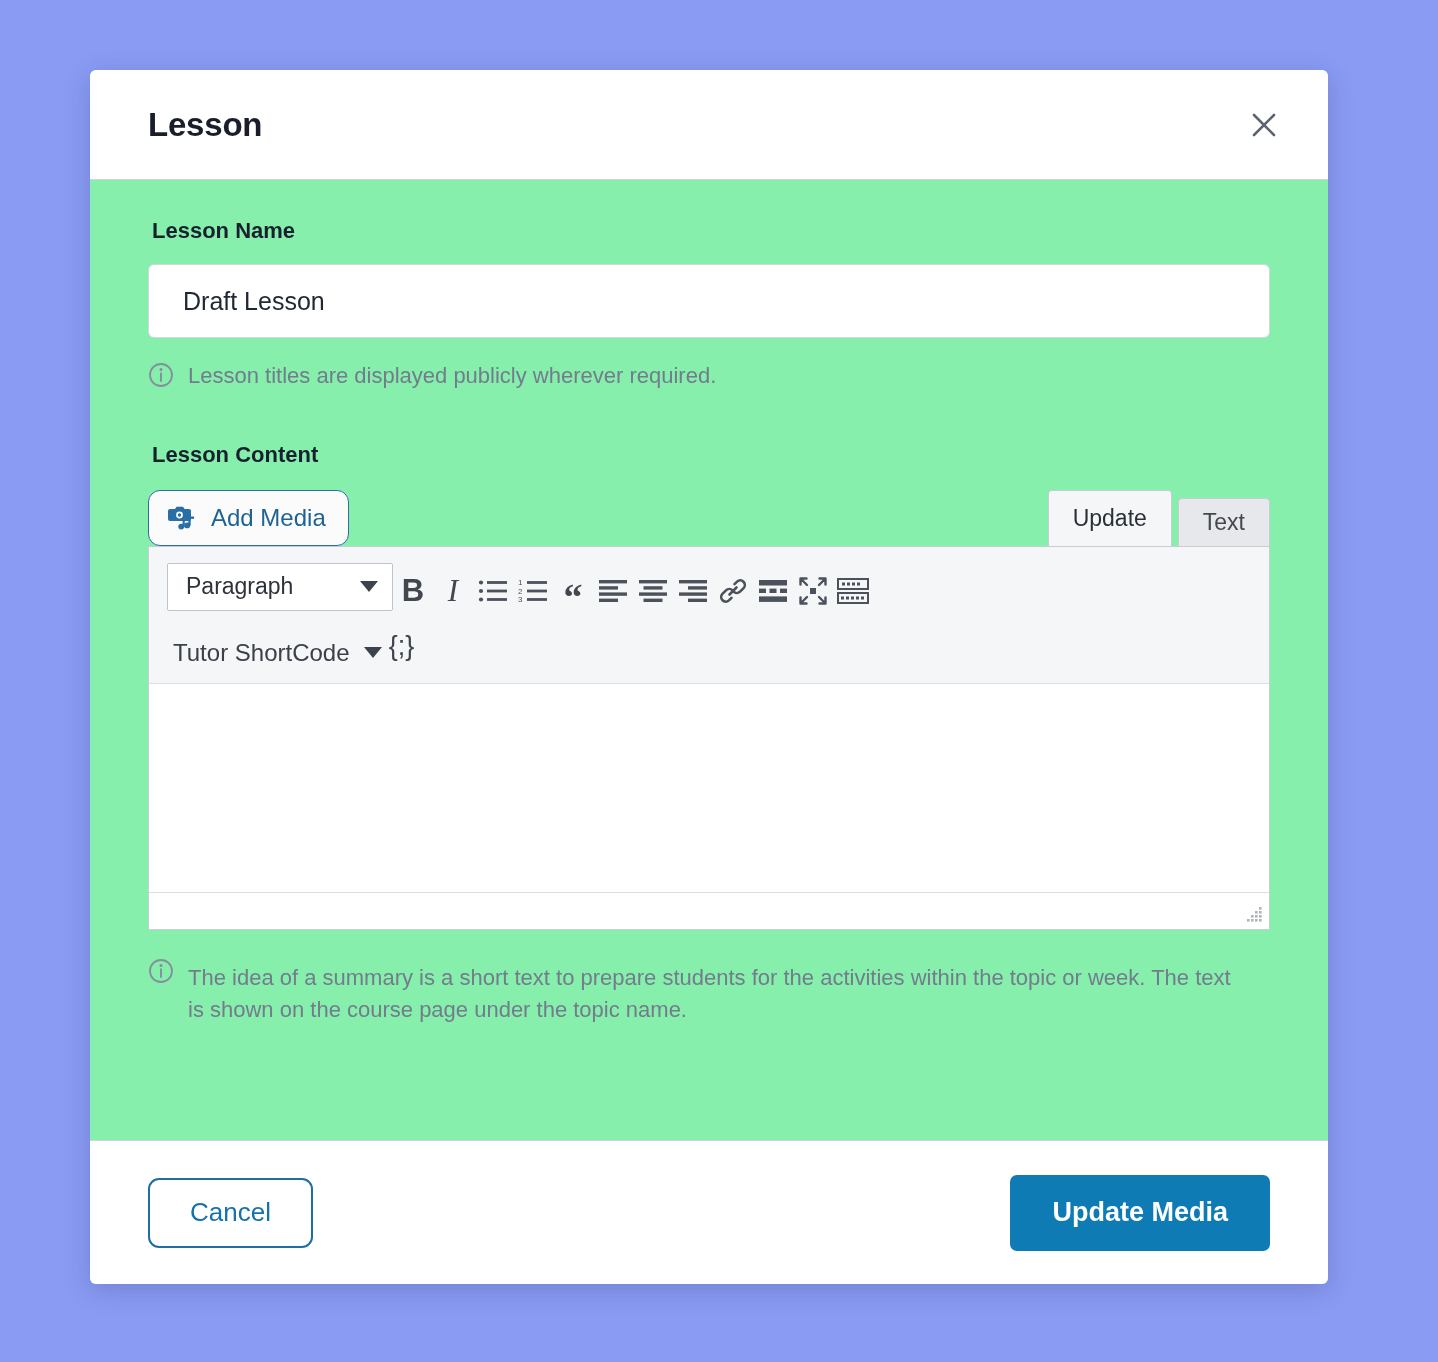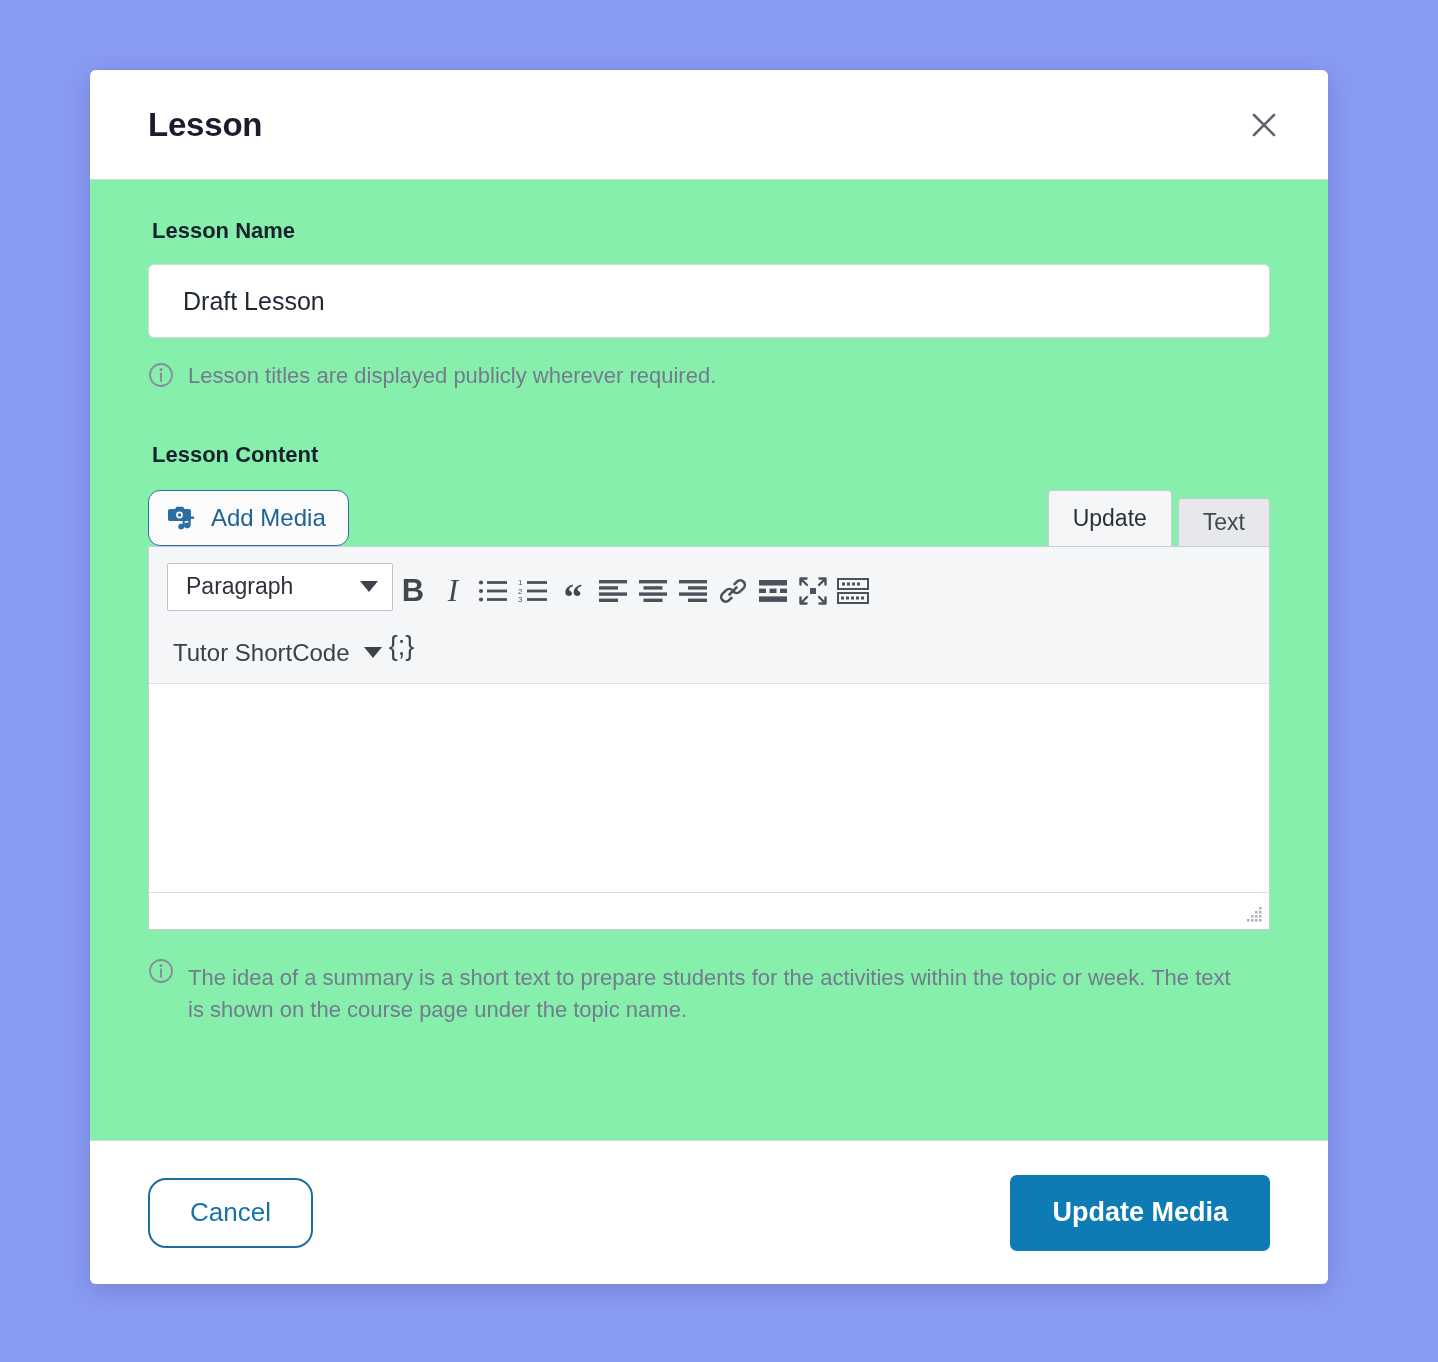--- a/index.html
+++ b/index.html
@@ -265,21 +265,21 @@
     align-items: center;
     justify-content: space-between;
     padding: 0 58px;
     box-sizing: border-box;
   }
   .btn-cancel {
     height: 70px;
     padding: 0 40px;
     background: #ffffff;
     border: 2px solid #1f6ea0;
-    border-radius: 18px;
+    border-radius: 11px;
     color: #1572ad;
     font-size: 26px;
     font-family: "Liberation Sans", sans-serif;
     cursor: pointer;
   }
   .btn-primary {
     height: 76px;
     padding: 0 42px;
     background: #0f7bb5;
     border: none;

